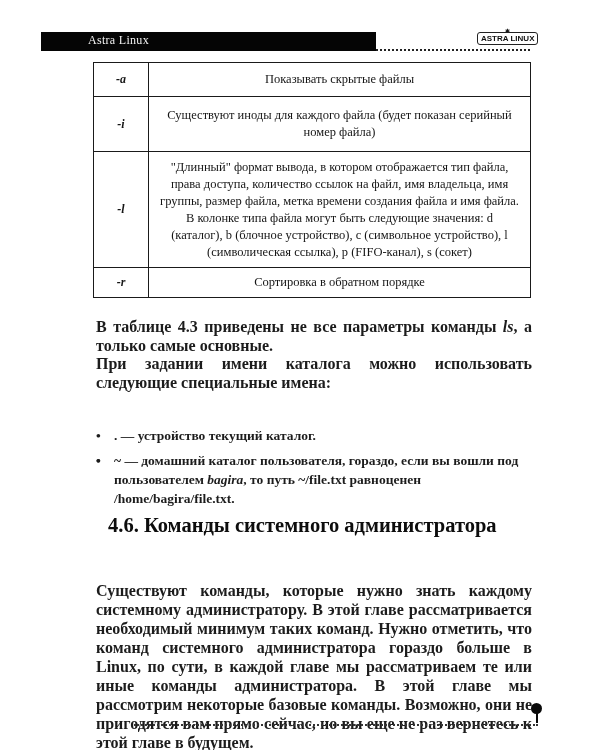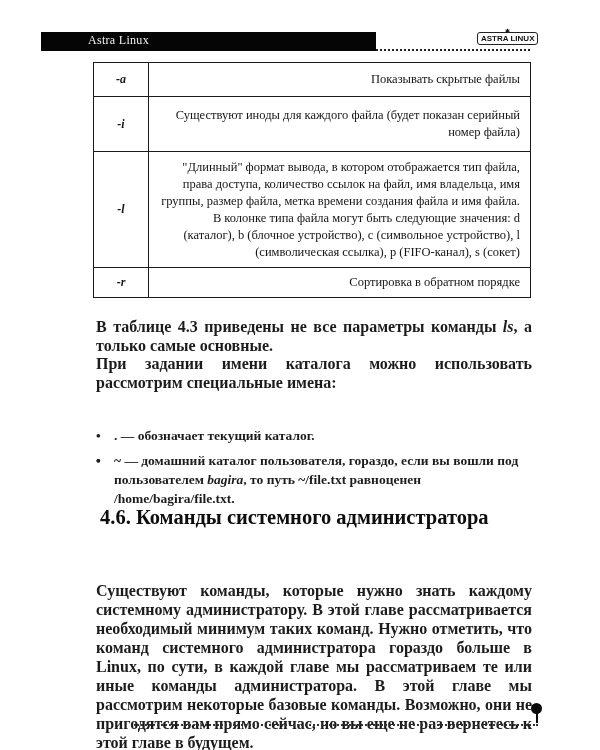--- a/index.html
+++ b/index.html
@@ -8,30 +8,30 @@
     .header-bar { position:absolute; left:41px; top:32px; width:335px; height:19px; background:#050505; }
     .header-title { position:absolute; left:47px; top:1px; color:#f2f2f2; font-size:12px; letter-spacing:0.3px; font-family:"Liberation Serif", serif; }
     .header-dots { position:absolute; left:376px; top:49px; width:154px; border-top:2px dotted #222; }
     .brand-badge { position:absolute; left:477px; top:32px; height:11px; padding:0 3px; border:1px solid #222; border-radius:3px;
                    font-family:"Liberation Sans", sans-serif; font-size:8px; font-weight:bold; line-height:11px; color:#111; }
     .brand-star { position:absolute; left:505px; top:27px; font-size:6px; color:#111; }
 
     table.opts { position:absolute; left:93px; top:62px; width:438px; border-collapse:collapse; font-size:12.5px; }
     table.opts td { border:1.3px solid #1a1a1a; text-align:center; vertical-align:middle; line-height:17px; padding:0 10px; }
     table.opts td.key { width:54px; font-style:italic; font-weight:bold; font-size:12px; padding:0; }
-    .cell-p { margin:0;text-align:right; }
+    .cell-p { margin:0; }
     .cell-p + .cell-p { }
 
     .body-text { position:absolute; left:96px; width:436px; font-size:16px; line-height:19px; text-align:justify; font-weight:bold; color:#1c1c1c; }
     .p1 { top:317px; }
     .p2 { top:354px; }
     ul.bullets { position:absolute; left:96px; top:426px; width:436px; margin:0; padding:0; list-style:none; font-size:13.5px; line-height:19px; font-weight:bold; color:#1c1c1c; }
     ul.bullets li { position:relative; padding-left:18px; margin-bottom:6px; }
     ul.bullets li .bullet { position:absolute; left:0; top:0; }
-    .section-heading { position:absolute; left:96px; top:502px; font-size:20.5px; font-weight:bold; color:#0d0d0d; margin:4px; }
+    .section-heading { position:absolute; left:96px; top:502px; font-size:20.5px; font-weight:bold; color:#0d0d0d; margin:12px; }
     .p3 { top:581px; text-align:justify; }
 
     .page-num { position:absolute; left:97px; top:755px; width:34px; height:16px; background:#0a0a0a; color:#f5f5f5;
                 border-radius:2px; font-size:11px; font-weight:bold; text-align:right; line-height:16px; }
     .footer-dots { position:absolute; left:134px; top:724px; width:404px; border-top:2px dotted #333; }
     .footer-pin { position:absolute; left:531px; top:703px; width:11px; height:11px; border-radius:50%; background:#0a0a0a; }
     .footer-pin-stem { position:absolute; left:536px; top:713px; width:1.5px; height:10px; background:#0a0a0a; }
   </style>
 </head>
 <body>
@@ -67,26 +67,26 @@
   <tr style="height:30px;">
     <td class="key">-r</td>
     <td>
       <p class="cell-p">Сортировка в обратном порядке</p>
     </td>
   </tr>
 </tbody>
   </table>
 
 <div class="body-text p1"><span>В таблице 4.3 приведены не все параметры команды </span><i>ls</i><span>, а только самые основные.</span></div>
-<div class="body-text p2">При задании имени каталога можно использовать рассмотрим специальные имена:</div>
+<div class="body-text p2">При задании имени каталога можно использовать следующие специальные имена:</div>
 
 <ul class="bullets">
   <li>
     <span class="bullet">•</span>
-    <span>. — обозначает текущий каталог.</span>
+    <span>. — устройство текущий каталог.</span>
   </li>
   <li>
     <span class="bullet">•</span>
   </li>
   <li>
     <span class="bullet">•</span>
     <span>~ — домашний каталог пользователя, гораздо, если вы вошли под пользователем </span><i>bagira</i><span>, то путь ~/file.txt равноценен /home/bagira/file.txt.</span>
   </li>
 </ul>
 

